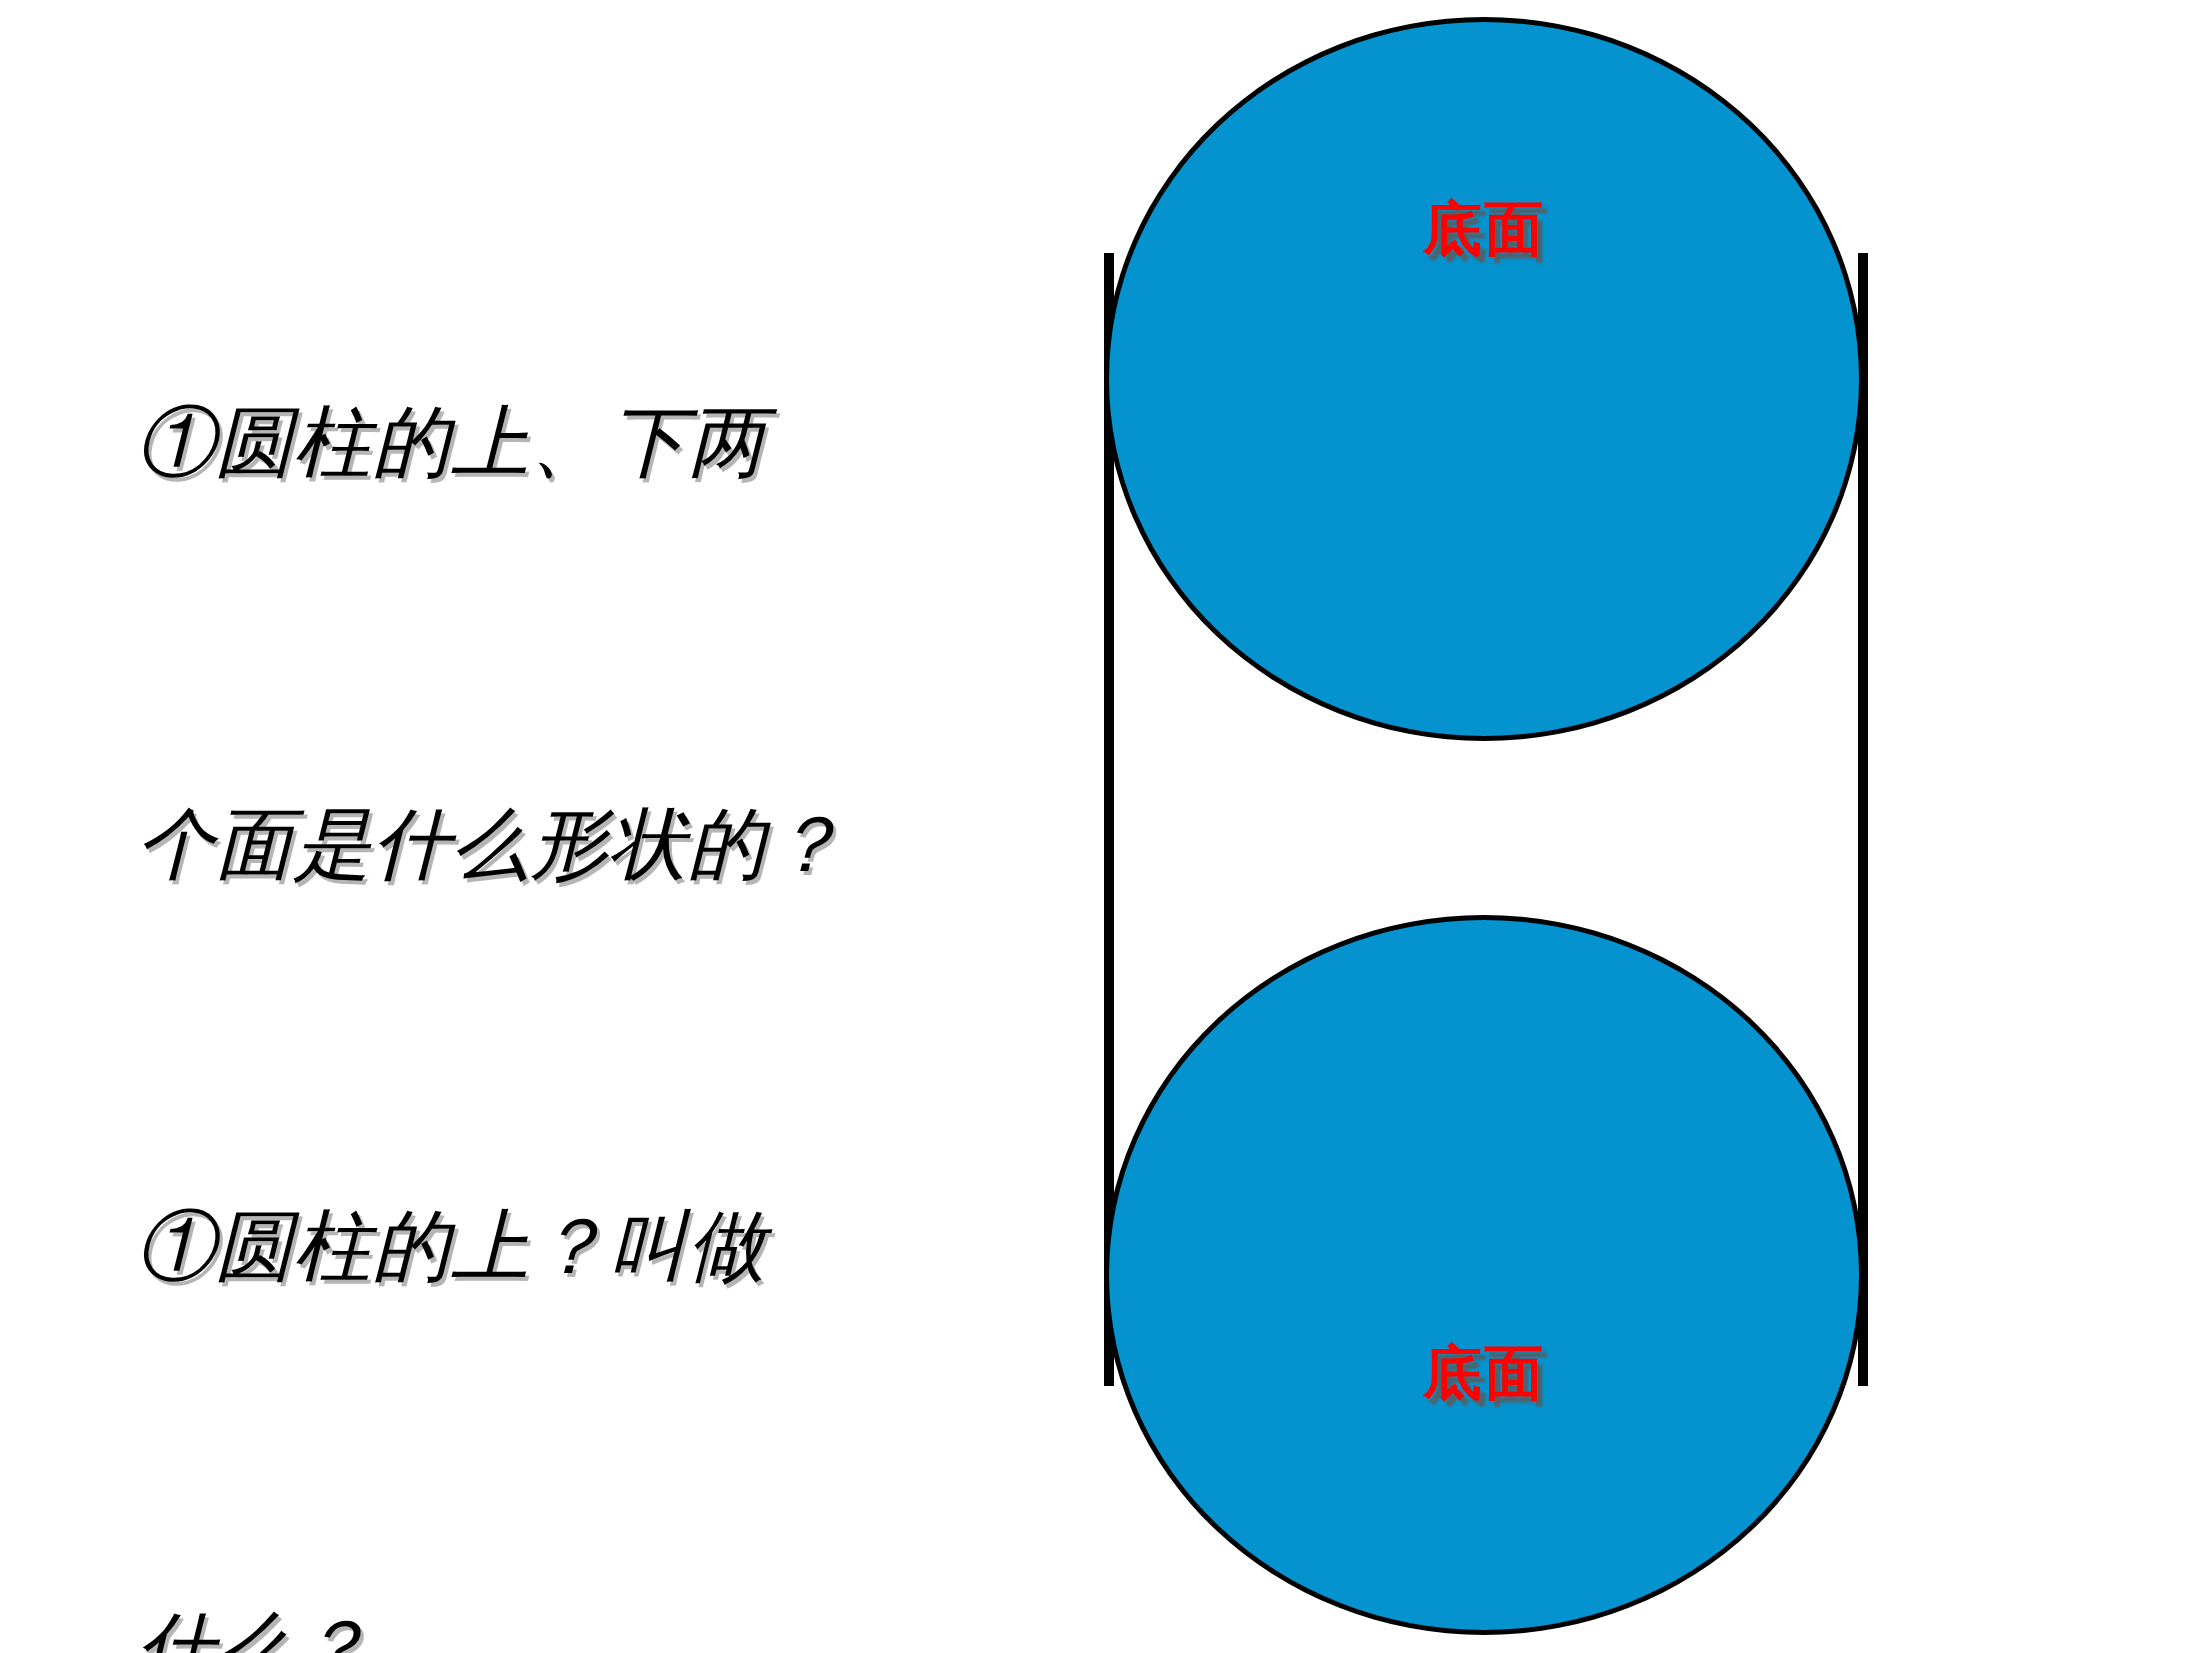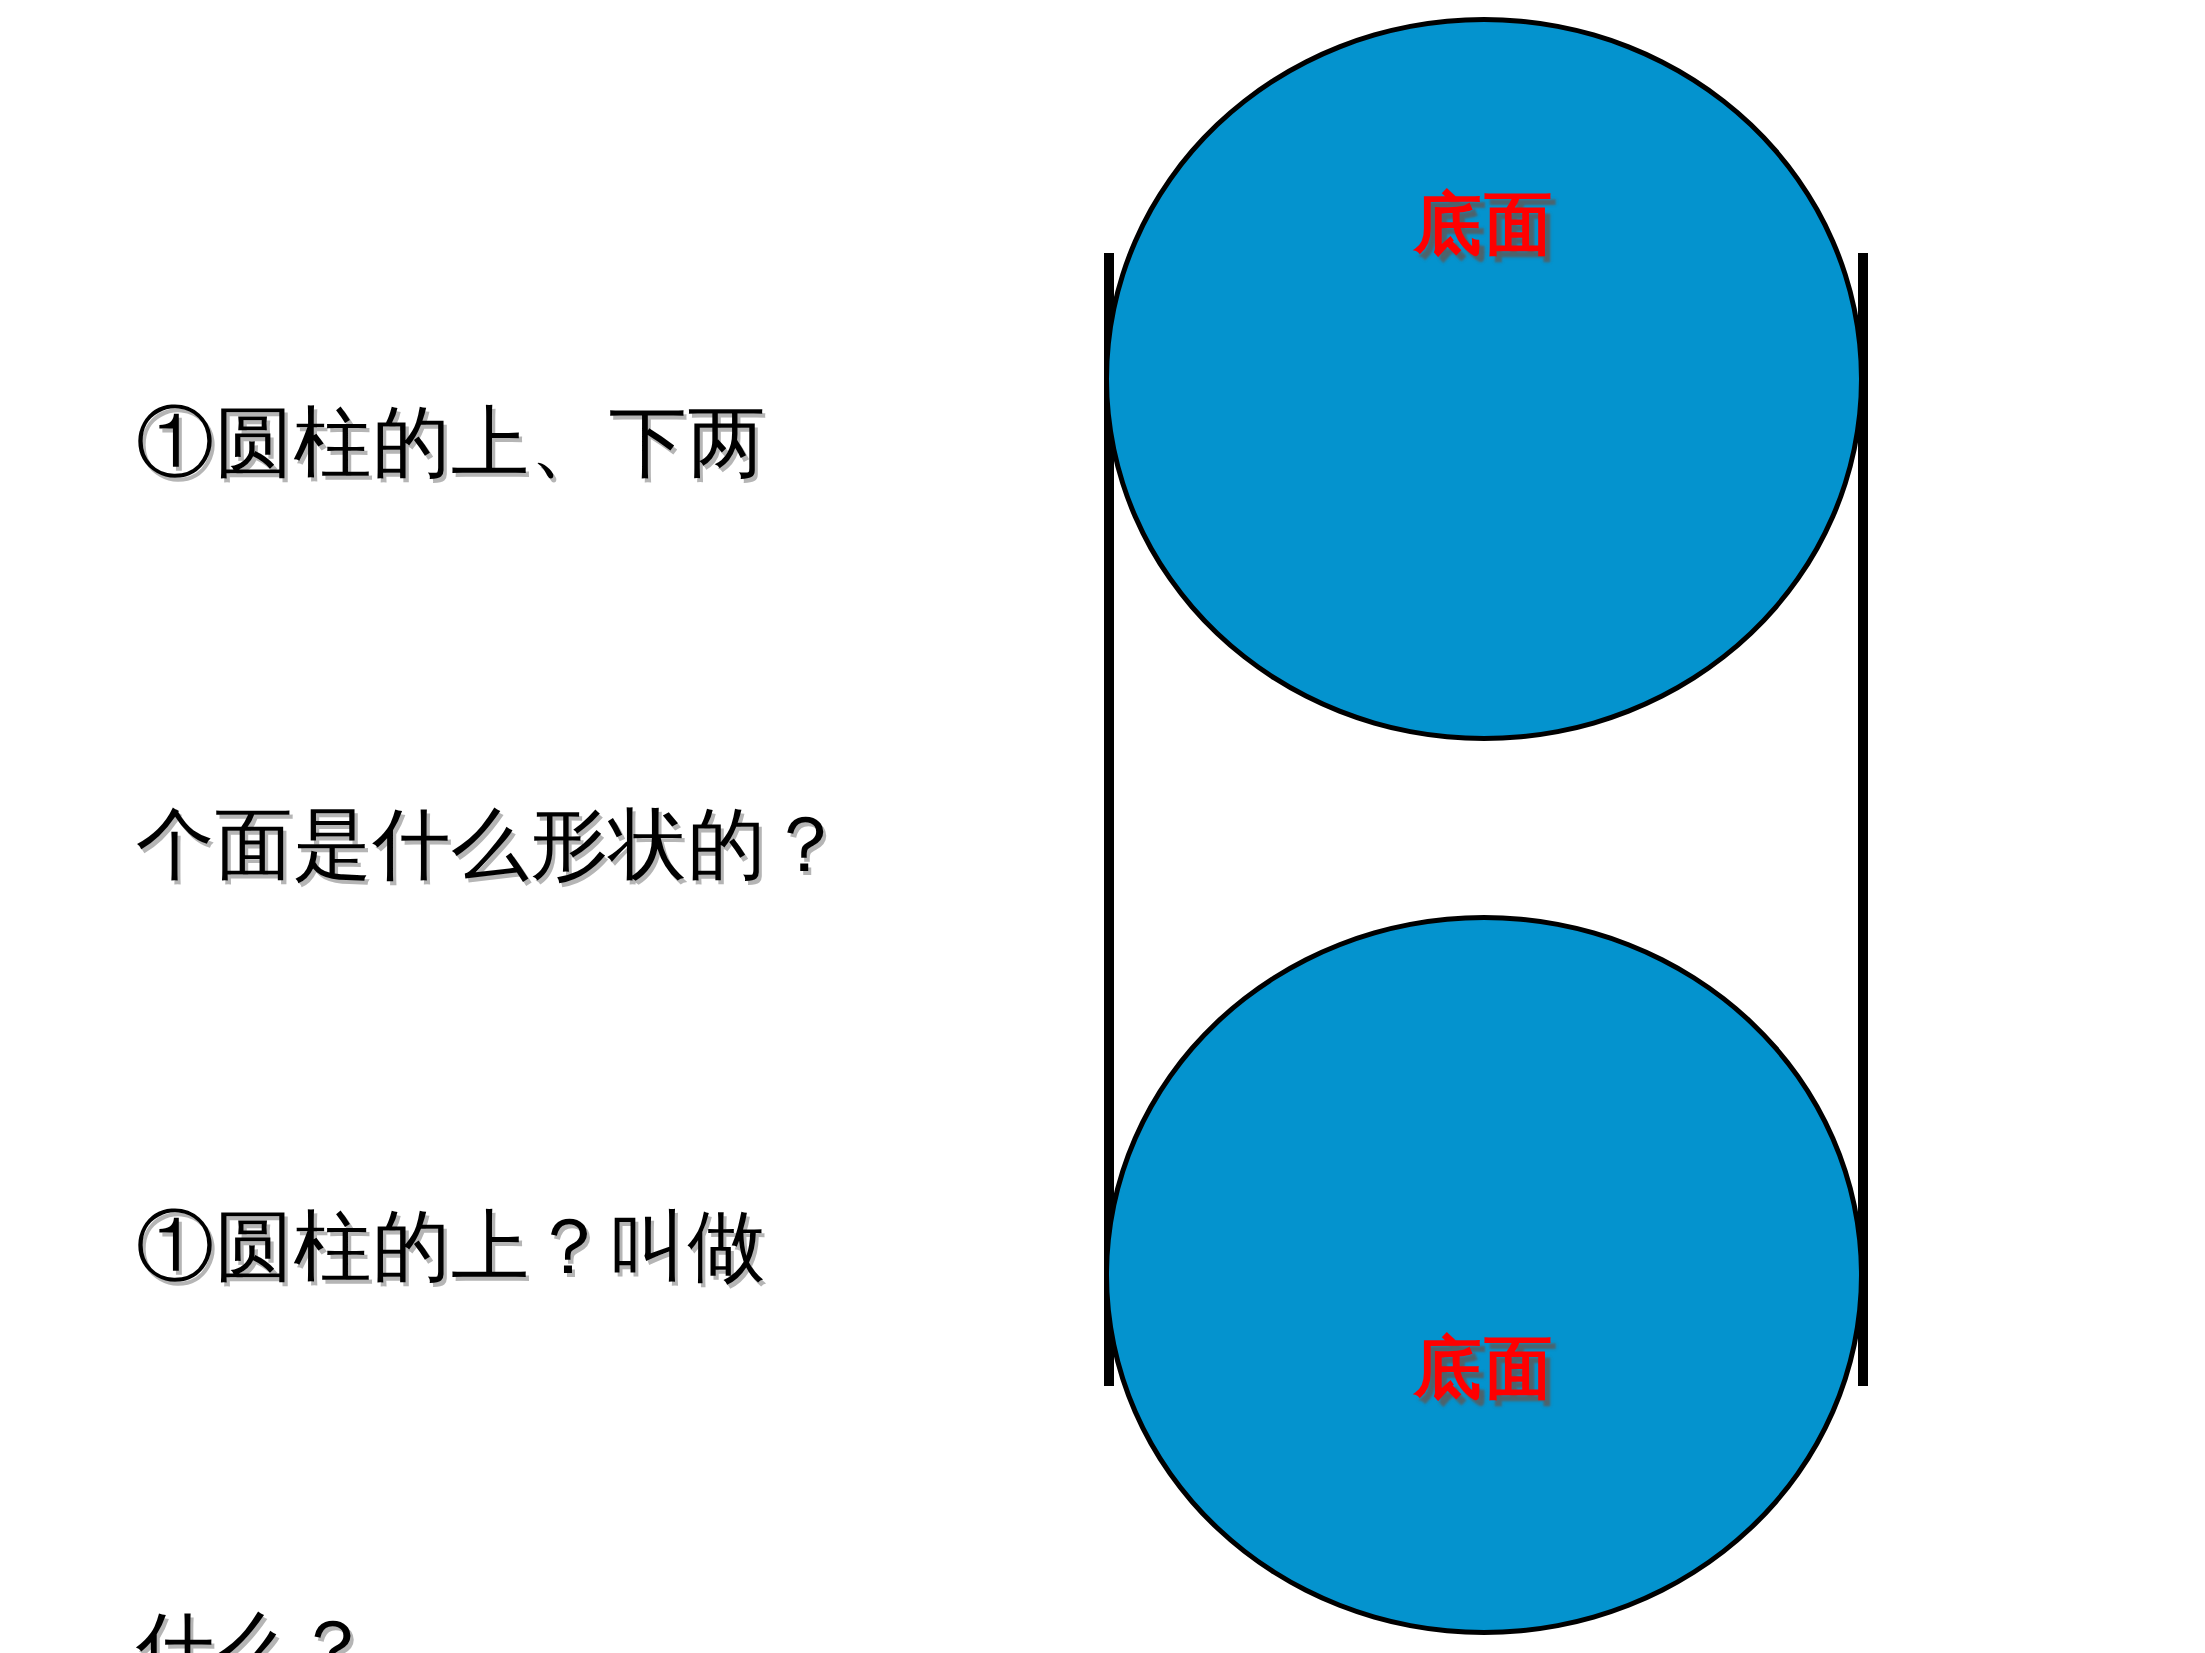--- a/index.html
+++ b/index.html
@@ -43,21 +43,21 @@
   }
 
   #answer-block {
     left: 162px;
     top: 831px;
     width: 773px;
     font-size: 74px;
     line-height: 150px;
   }
 
-  .txt-line { display: block; }
+  .txt-line { display: block; font-style: italic; }
 
   
   #cylinder {
     position: absolute;
     left: 1095px;
     top: 0px;
     width: 781px;
     height: 1654px;
   }
 
@@ -86,23 +86,23 @@
   #base-circle-top {
     top: 17px;
     height: 724px;
   }
   #base-circle-bottom {
     top: 915px;
     height: 720px;
   }
 
   .base-label {
-    font-family: Liberation Mono, monospace;
+    font-family: Liberation Sans, sans-serif;
     font-weight: 700;
-    font-size: 68px;
+    font-size: 59px;
     color: #FF0000;
     letter-spacing: 0.04em;
     text-shadow: 5.4px 6.1px 2.3px rgba(90,90,90,0.85);
     line-height: 1;
     user-select: none;
   }
   #base-label-top     { position: relative; top: -150px; }
   #base-label-bottom  { position: relative; top: 98px; }
 </style>
 </head>

